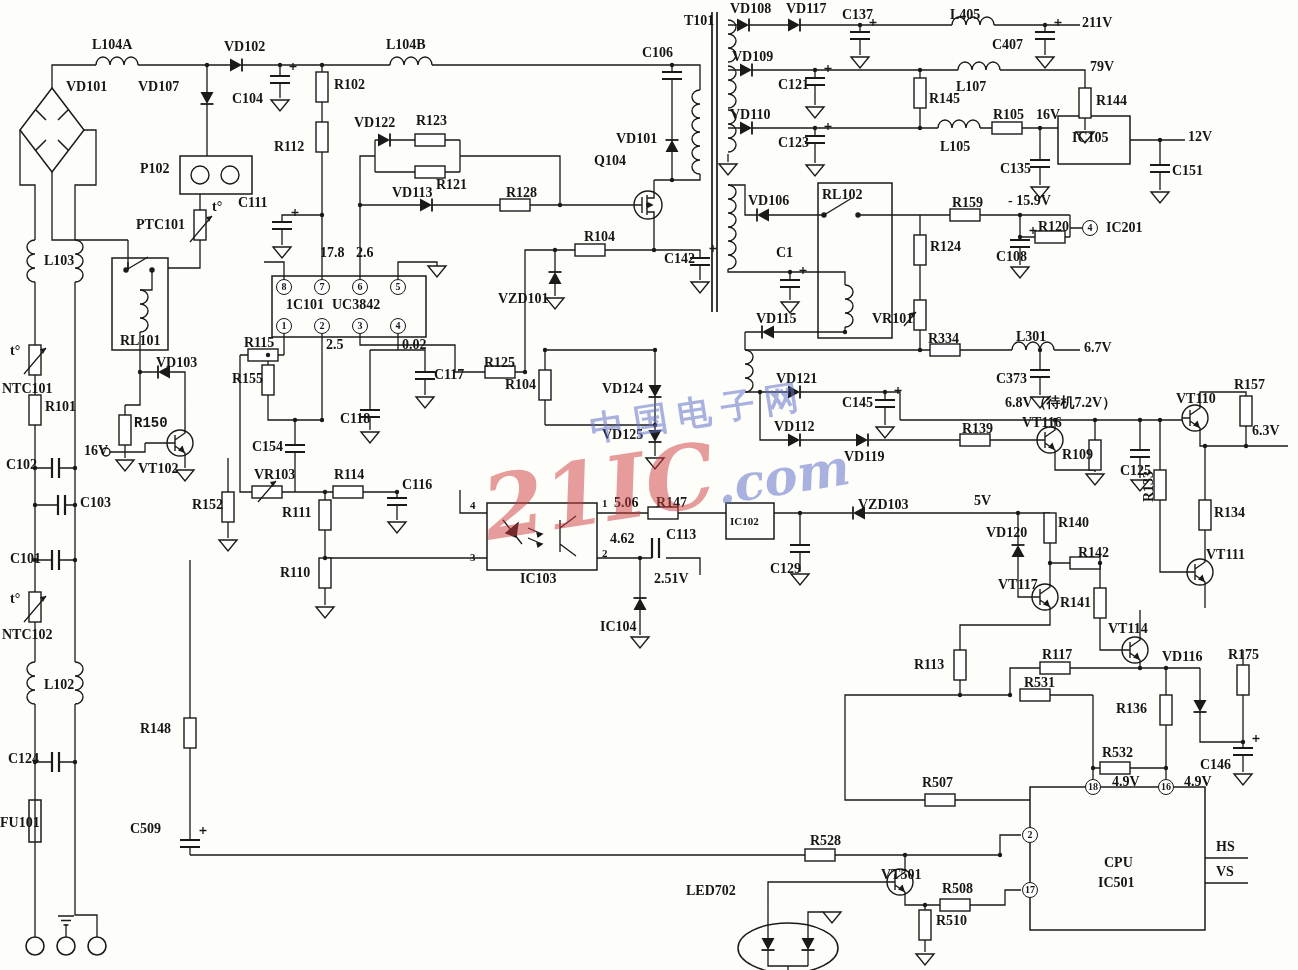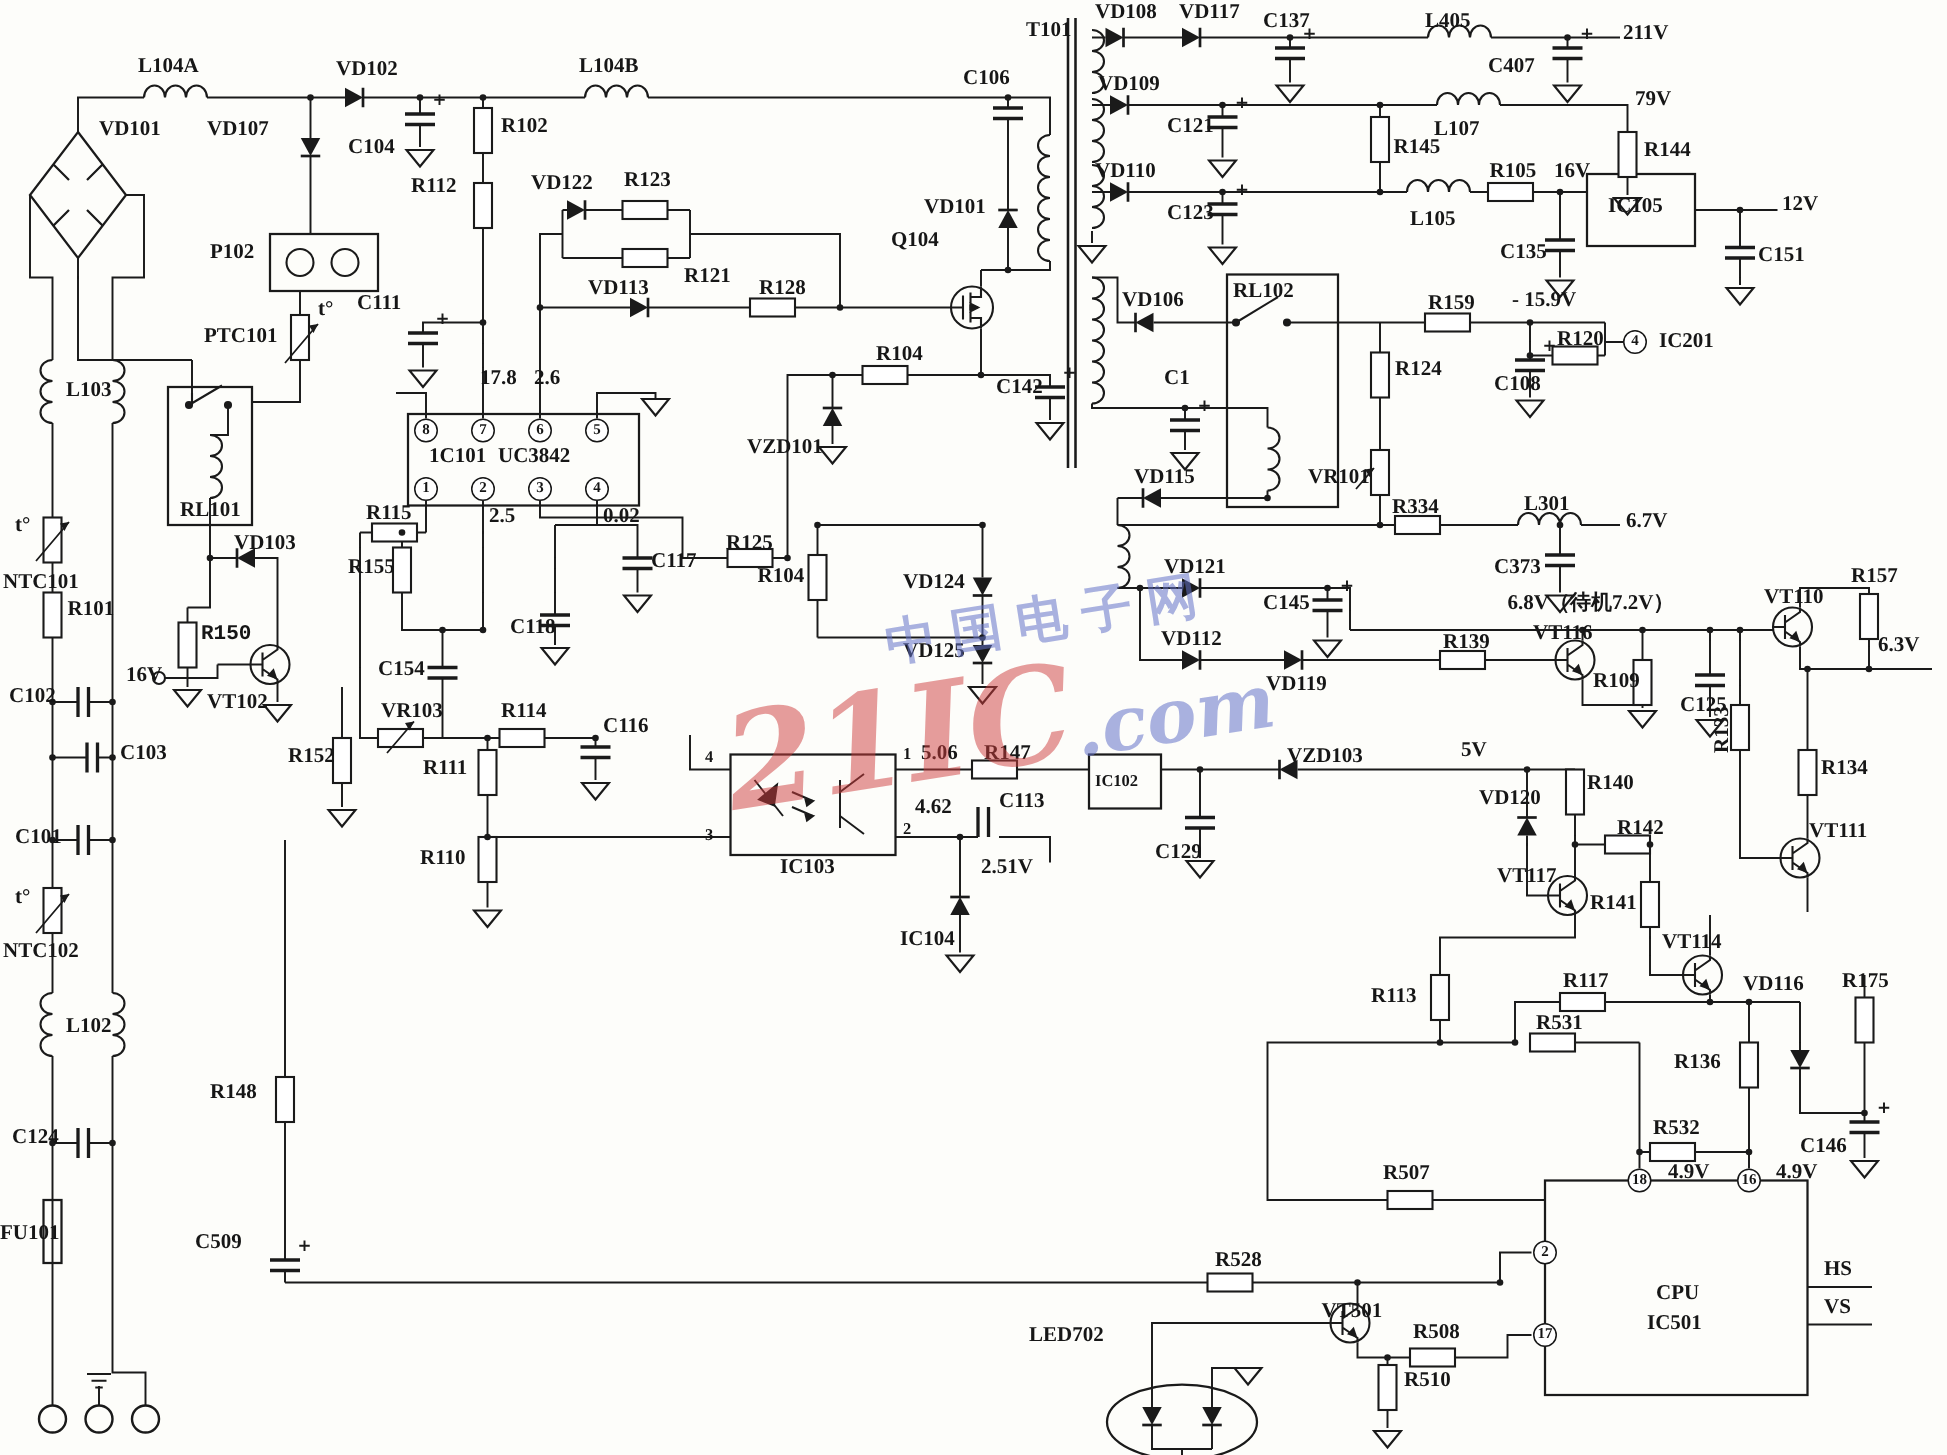--- a/index.html
+++ b/index.html
@@ -407,24 +407,24 @@
       <div class="lbl" style="left: 138px; top: 80px;">VD107</div>
       <div class="lbl" style="left: 232px; top: 92px;">C104</div>
       <div class="lbl" style="left: 334px; top: 78px;">R102</div>
       <div class="lbl" style="left: 732px; top: 50px;">VD109</div>
       <div class="lbl" style="left: 778px; top: 78px;">C121</div>
       <div class="lbl" style="left: 992px; top: 38px;">C407</div>
       <div class="lbl" style="left: 1090px; top: 60px;">79V</div>
       <div class="lbl" style="left: 956px; top: 80px;">L107</div>
       <div class="lbl" style="left: 1096px; top: 94px;">R144</div>
       <div class="lbl" style="left: 929px; top: 92px;">R145</div>
-      <div class="lbl" style="left: 274px; top: 118px; text-align: right;">R112</div>
+      <div class="lbl" style="left: 274px; top: 140px; text-align: right;">R112</div>
       <div class="lbl" style="left: 354px; top: 116px;">VD122</div>
       <div class="lbl" style="left: 416px; top: 114px;">R123</div>
-      <div class="lbl" style="left: 456px; top: 178px;">R121</div>
+      <div class="lbl" style="left: 436px; top: 178px;">R121</div>
       <div class="lbl" style="left: 730px; top: 108px;">VD110</div>
       <div class="lbl" style="left: 778px; top: 136px;">C123</div>
       <div class="lbl" style="left: 993px; top: 108px;">R105</div>
       <div class="lbl" style="left: 1036px; top: 108px;">16V</div>
       <div class="lbl" style="left: 940px; top: 140px;">L105</div>
       <div class="lbl" style="left: 1072px; top: 131px;">IC105</div>
       <div class="lbl" style="left: 1188px; top: 130px;">12V</div>
       <div class="lbl" style="left: 1000px; top: 162px;">C135</div>
       <div class="lbl" style="left: 1172px; top: 164px;">C151</div>
       <div class="lbl" style="left: 140px; top: 162px;">P102</div>

